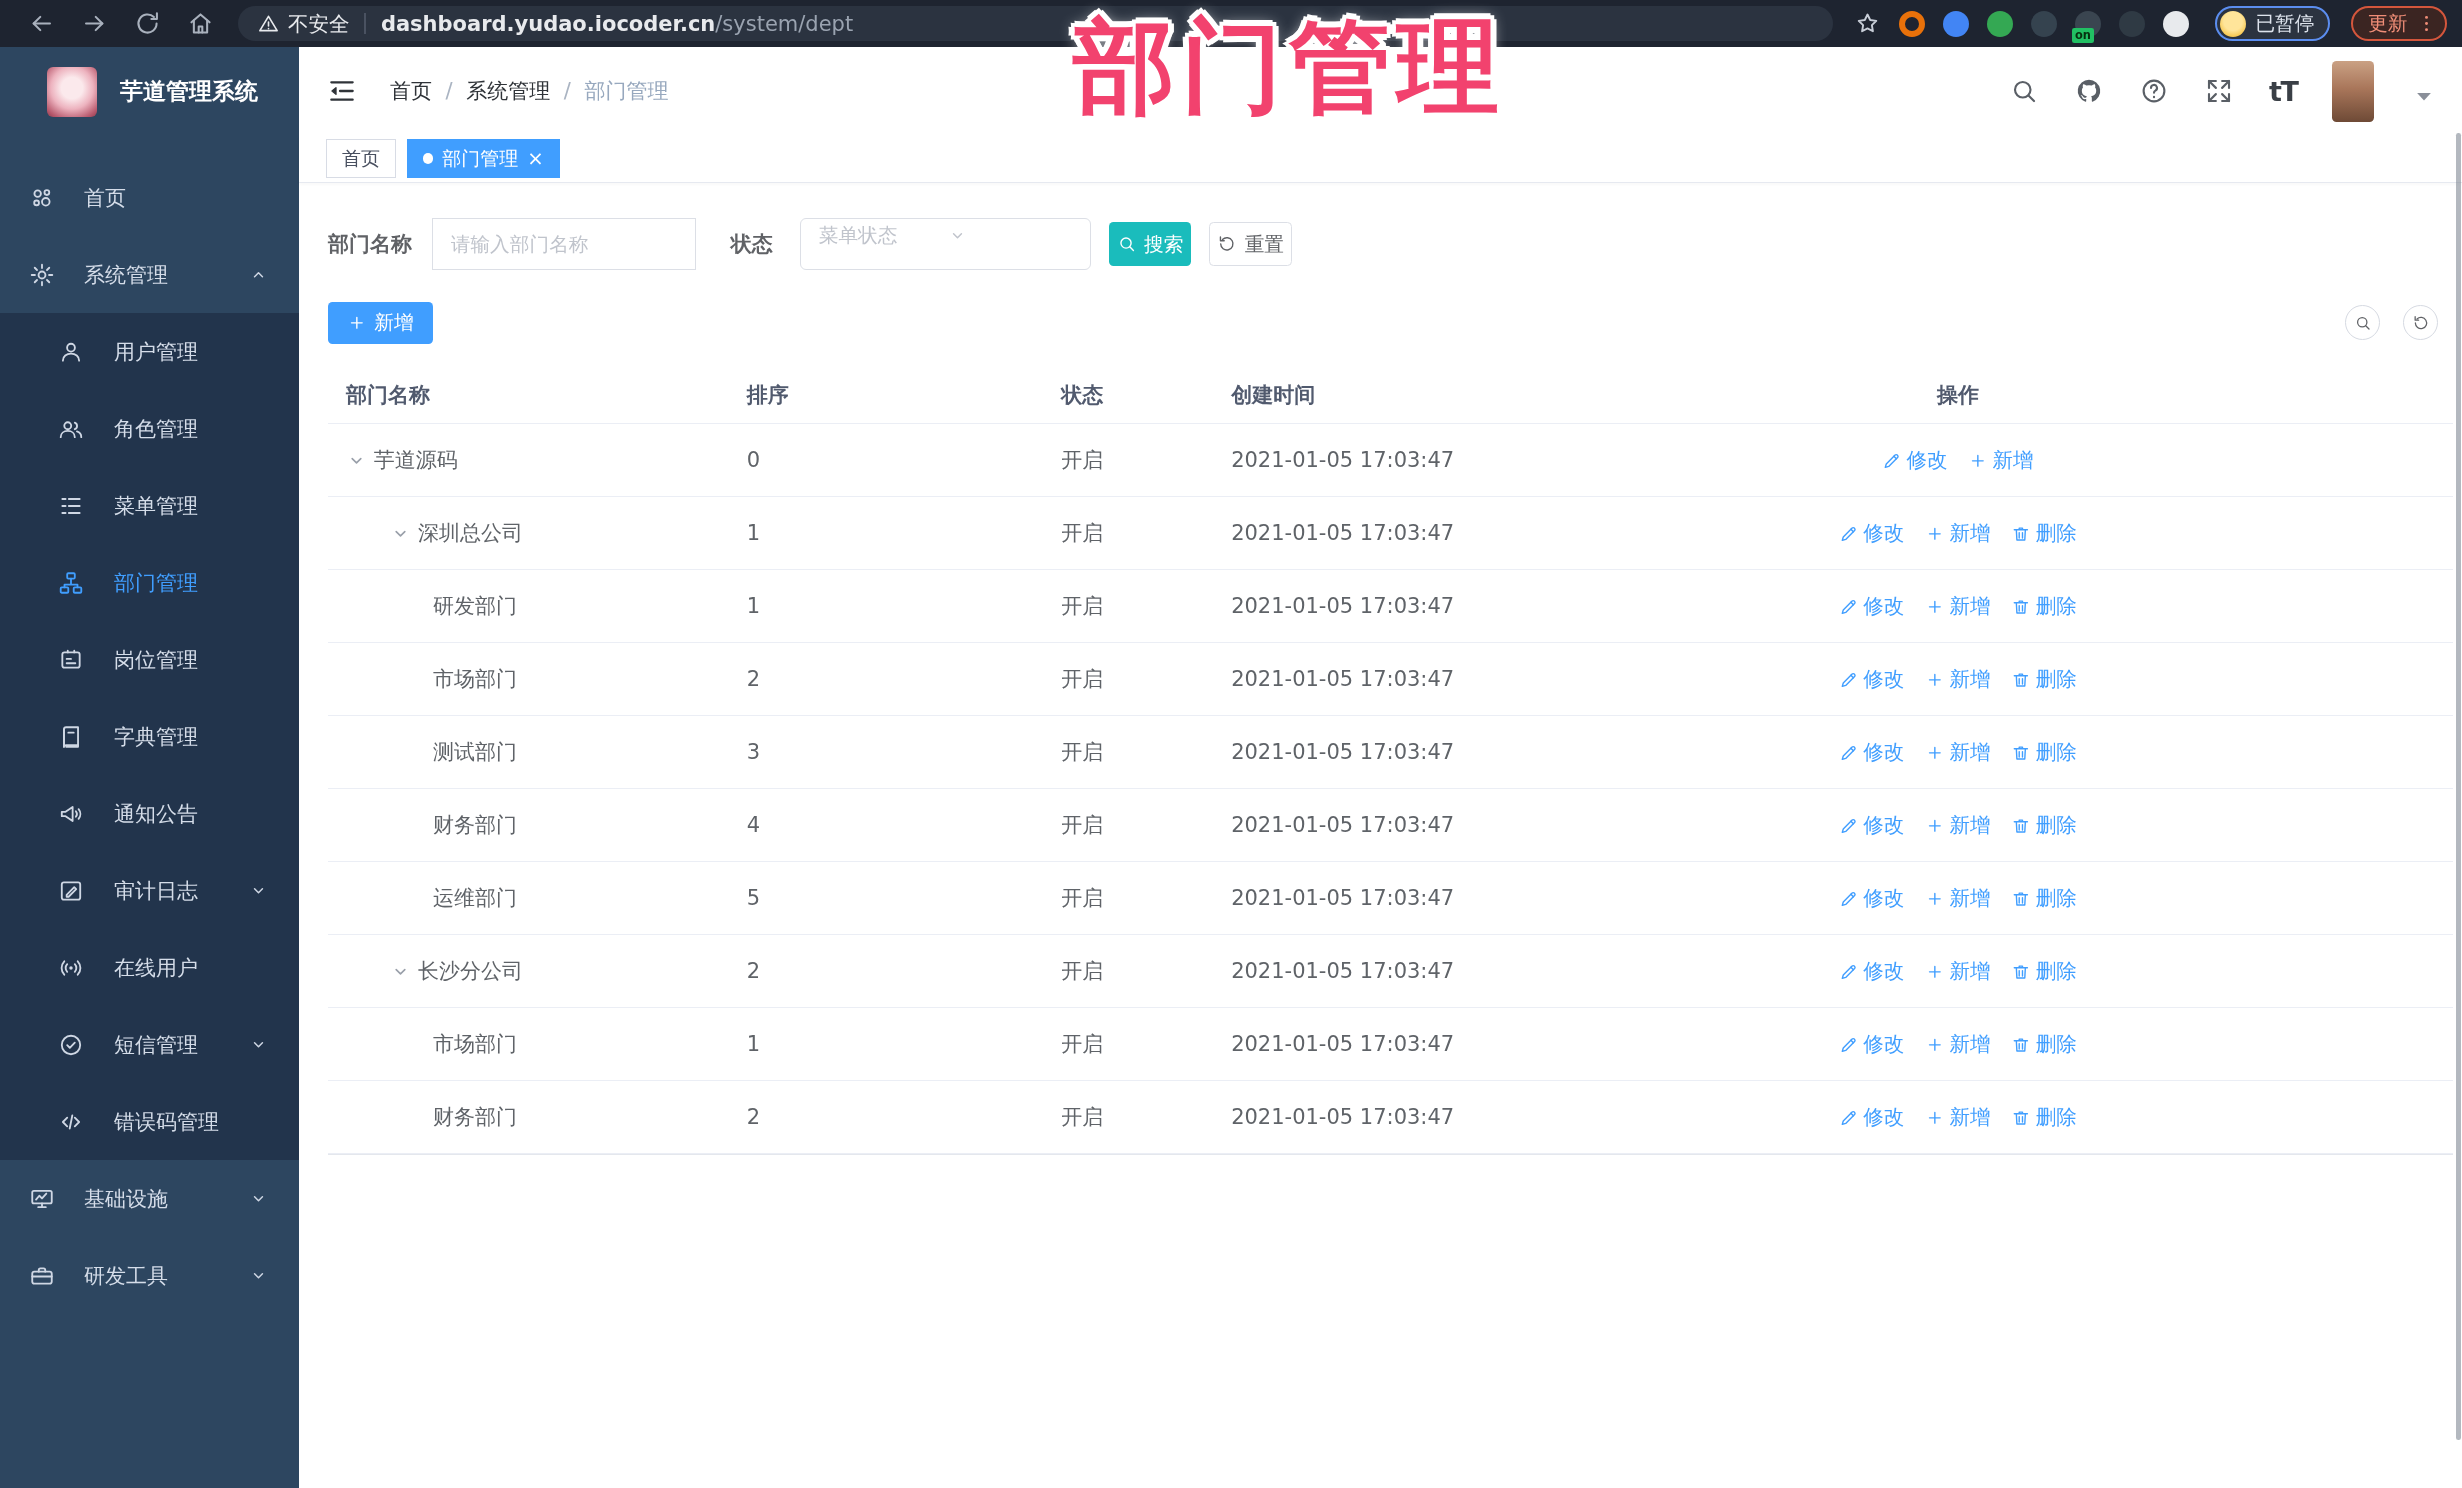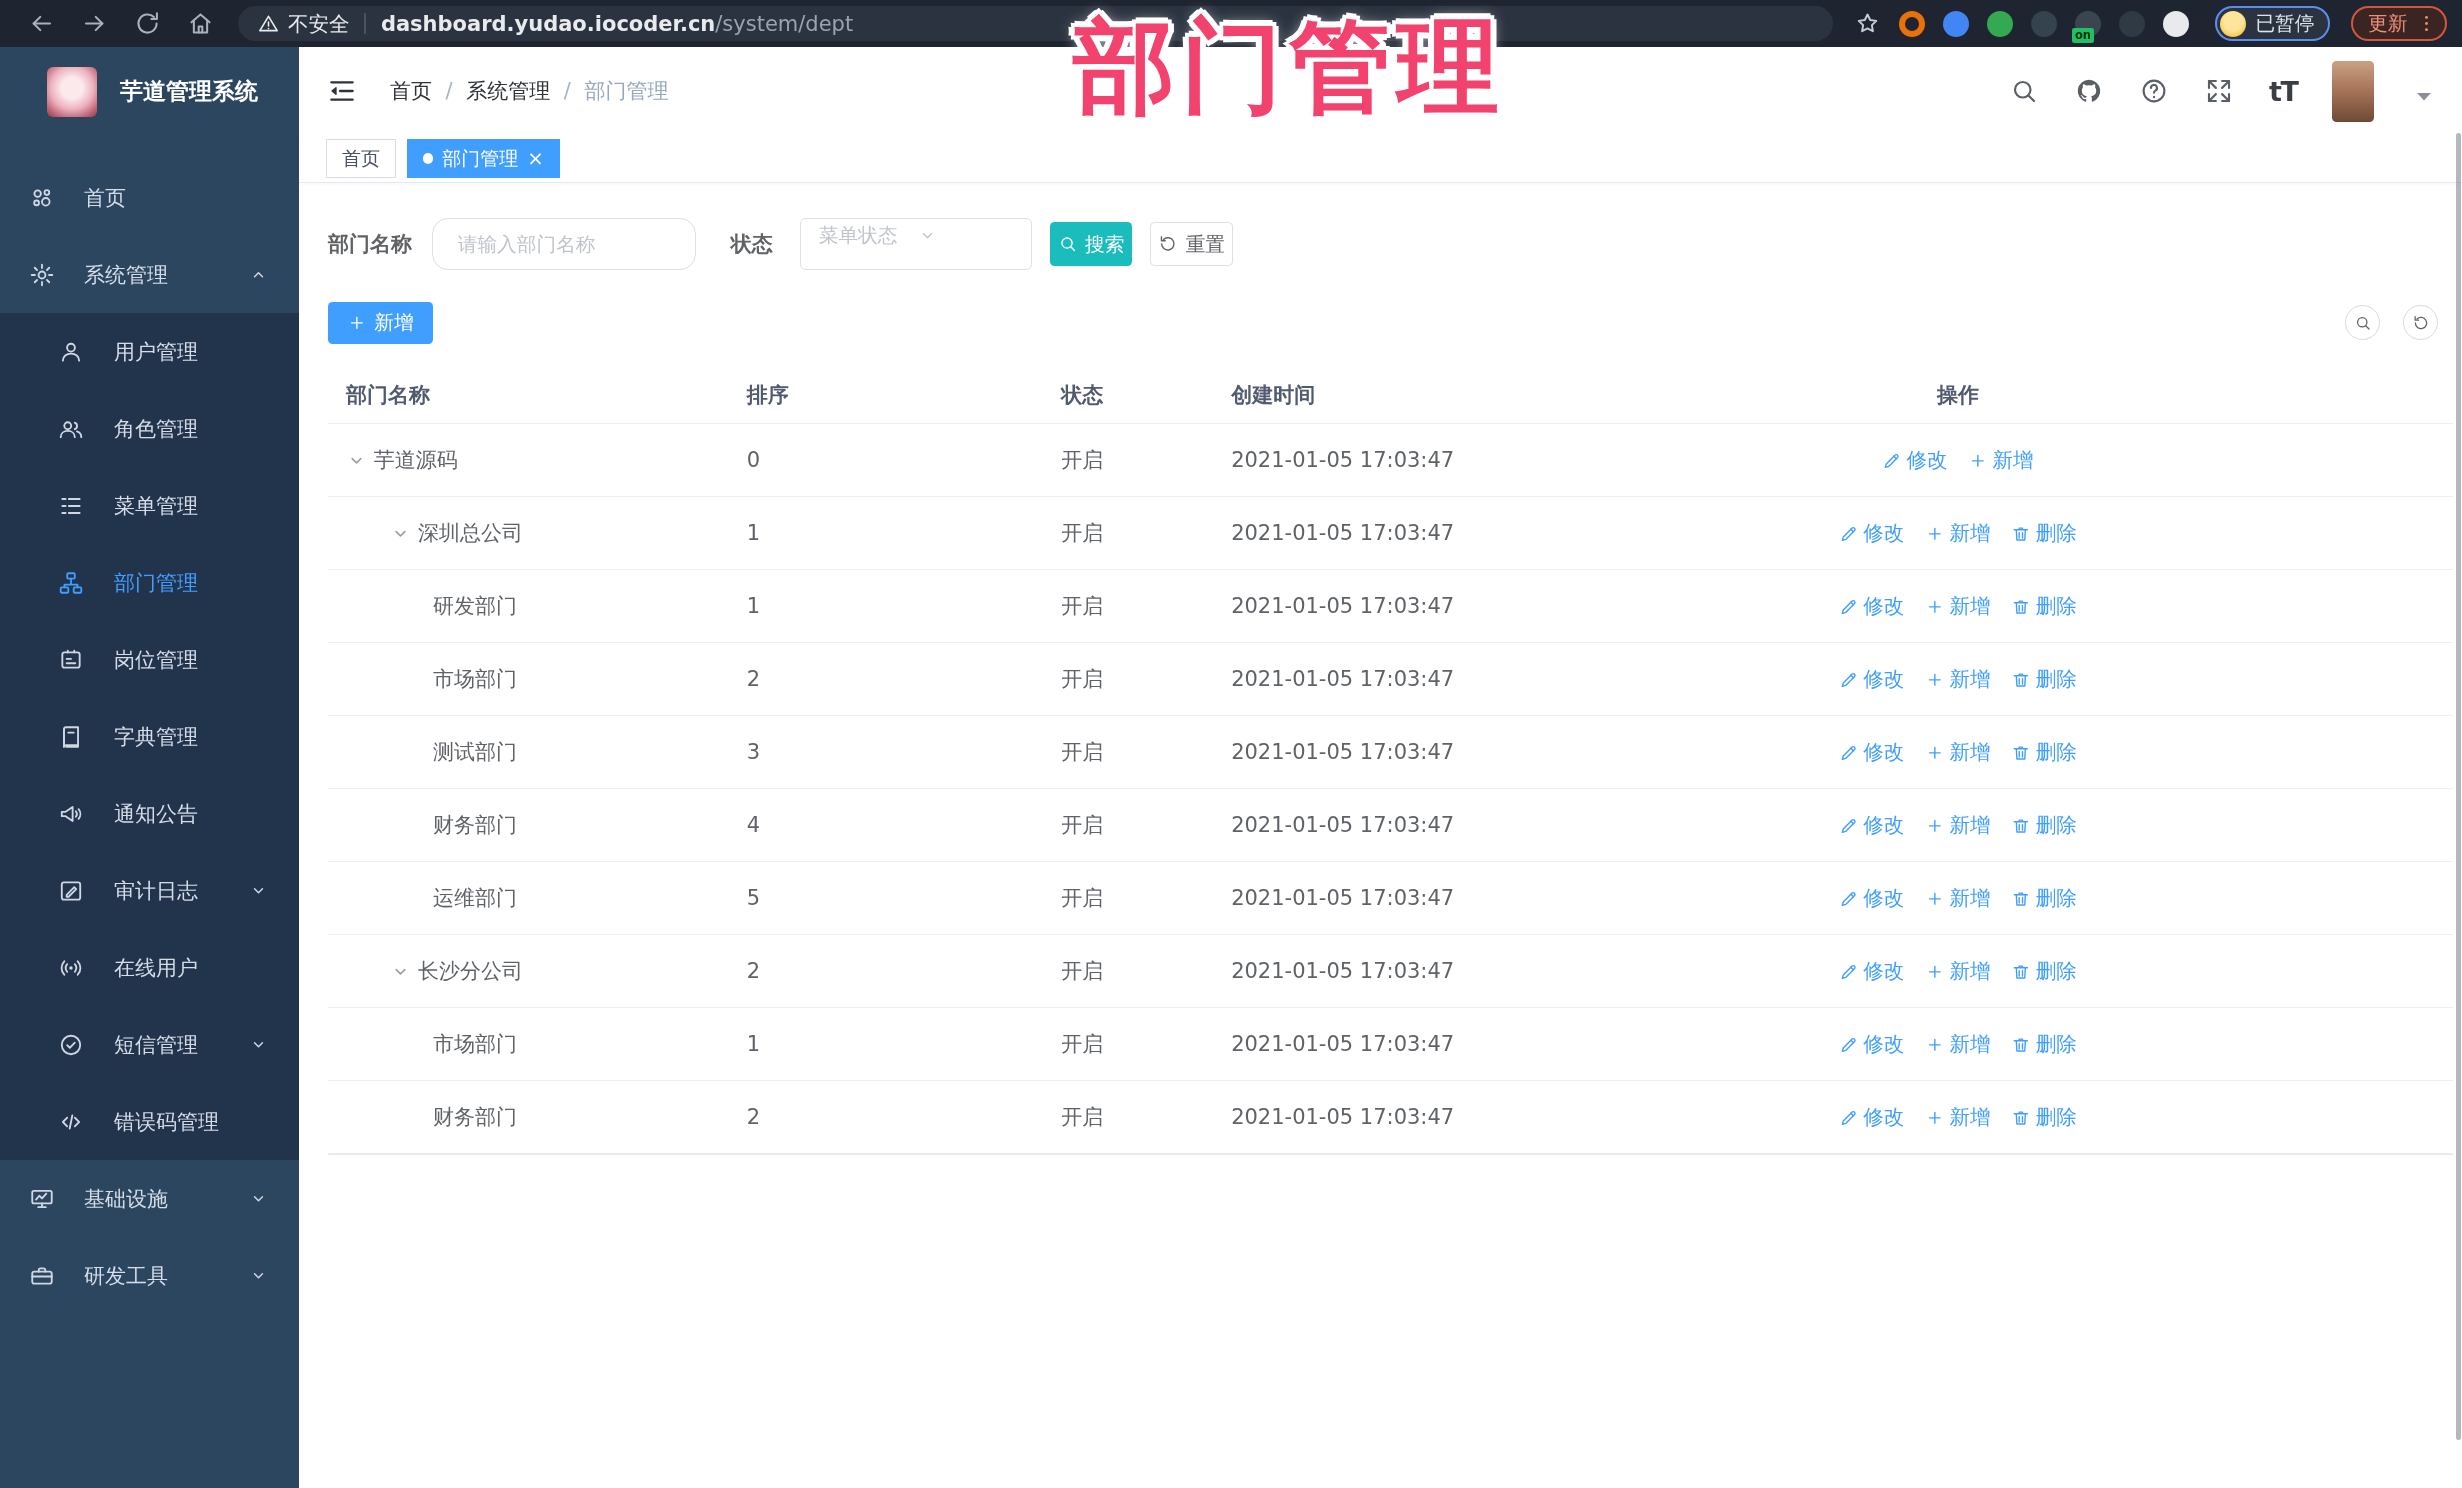--- a/index.html
+++ b/index.html
@@ -69,23 +69,23 @@
 
   .tabs{height:48px;display:flex;align-items:center;gap:10.6px;padding-left:27px;border-bottom:0.8px solid #e6e9f0;box-shadow:0 1.5px 3px rgba(0,0,0,0.03);}
   .tab{height:39px;border:0.8px solid #d8dce5;background:#fff;color:#495060;font-size:19px;display:flex;align-items:center;gap:9px;padding:0 15px;cursor:pointer;white-space:nowrap;}
   .tab.active{background:var(--primary);border-color:var(--primary);color:#fff;}
   .tab-dot{width:10.6px;height:10.6px;border-radius:50%;background:#fff;}
   .tab-close{font-size:19.7px;line-height:1;}
 
   .content{flex:1;padding:26px 9px 0 29px;position:relative;min-width:0;}
   .filter-row{display:flex;align-items:center;height:70px;}
   .f-label{font-size:21px;font-weight:700;color:#606266;white-space:nowrap;}
-  .f-input{width:264px;height:52px;border:0.8px solid var(--border);border-radius:16px;margin-left:19.7px;padding:0 25px;font-size:19.7px;color:#303133;outline:none;background:#fff;}
+  .f-input{width:264px;height:52px;border:0.8px solid var(--border);border-radius:0;margin-left:19.7px;padding:0 18px;font-size:19.7px;color:#303133;outline:none;background:#fff;}
   .f-input::placeholder{color:#c0c4cc;}
-  .f-select{width:232px;height:52px;border:0.8px solid var(--border);border-radius:6px;margin-left:27px;display:flex;align-items:center;padding:0 15px 17px 18px;cursor:pointer;}
+  .f-select{width:291px;height:52px;border:0.8px solid var(--border);border-radius:6px;margin-left:27px;display:flex;align-items:center;padding:0 15px 17px 18px;cursor:pointer;}
   .f-select span{font-size:19.7px;color:#c0c4cc;flex:1;}
   .f-select .ic{width:21px;height:21px;color:#c0c4cc;}
   .btn{height:44px;border-radius:4.5px;display:flex;align-items:center;gap:7.6px;font-size:19.7px;cursor:pointer;border:0.8px solid transparent;padding:0 7px;white-space:nowrap;}
   .btn .ic{width:19.7px;height:19.7px;}
   .btn-search{background:var(--teal);color:#fff;margin-left:18px;}
   .btn-reset{background:#fff;color:#606266;border-color:var(--border);margin-left:18px;}
   .spacer-l{width:35px;}
   .toolbar-row{display:flex;align-items:center;margin-top:19.7px;height:48px;}
   .btn-add{background:var(--primary);color:#fff;padding:0 18px;height:42px;}
   .circle-btns{margin-left:auto;display:flex;gap:23px;margin-right:15px;}

